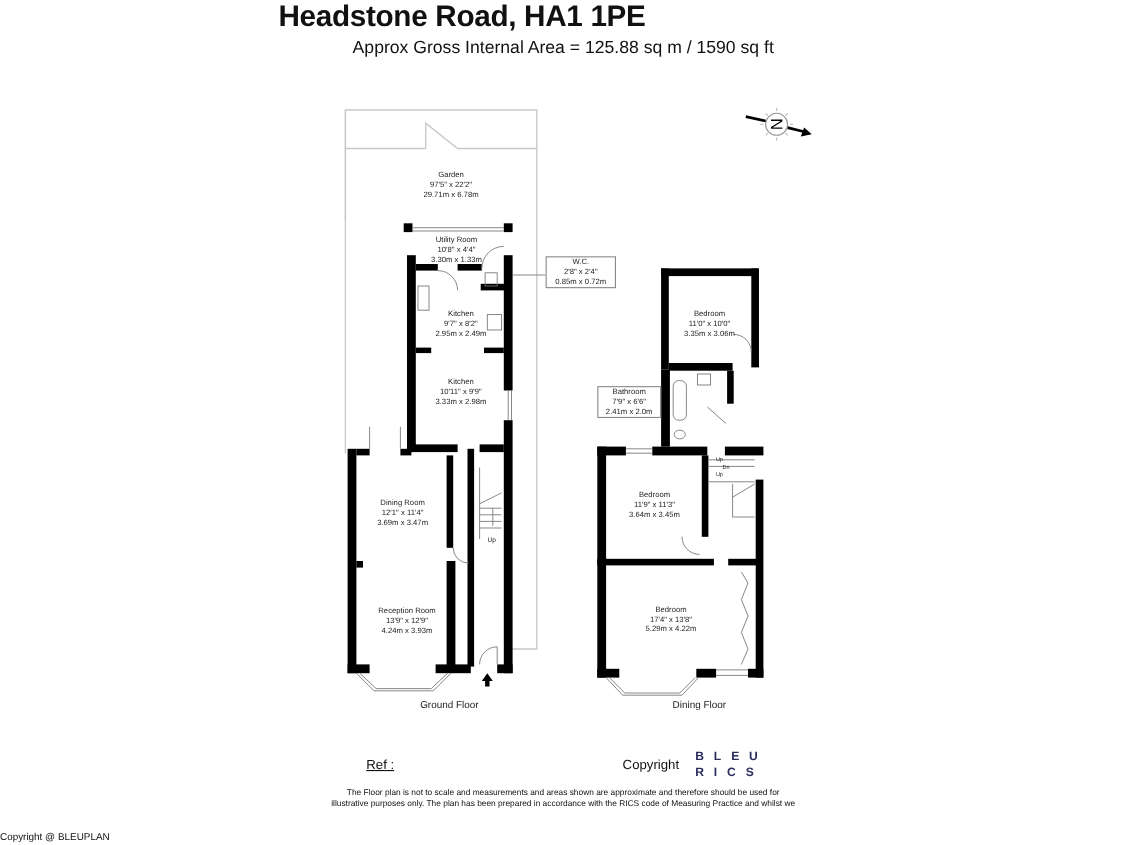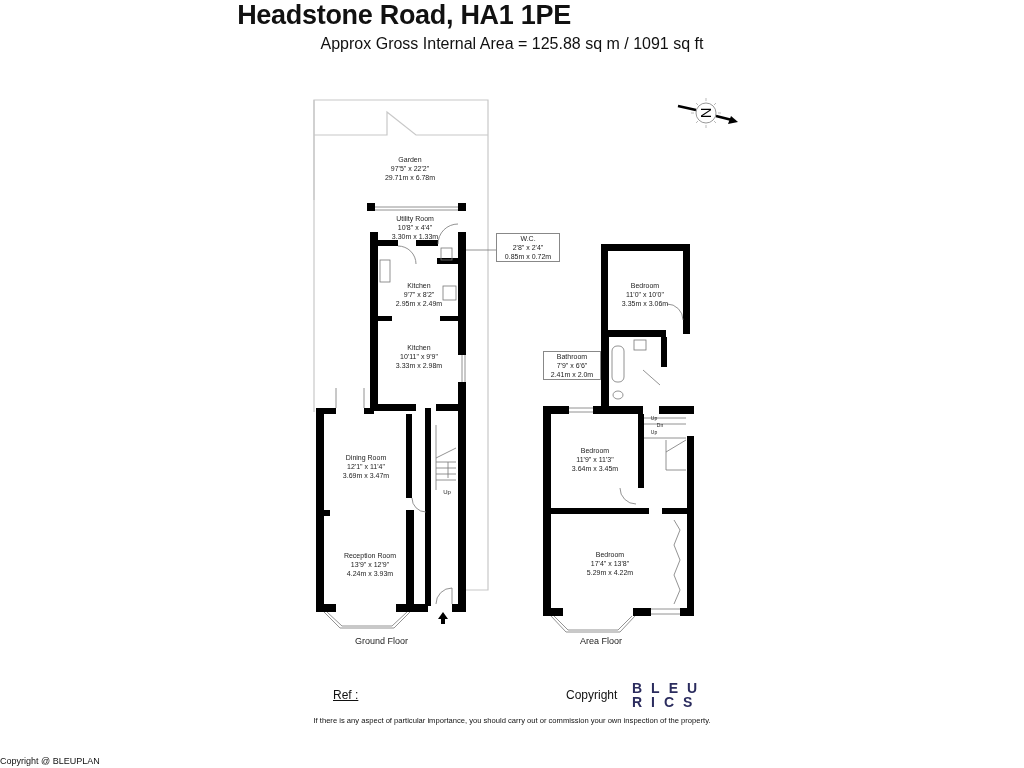--- a/index.html
+++ b/index.html
@@ -1,33 +1,33 @@
 <!DOCTYPE html>
 <html><head>
 <meta charset="utf-8">
 <style>
   html,body{margin:0;padding:0;background:#fff;}
   body{width:1024px;height:768px;position:relative;overflow:hidden;font-family:"Liberation Sans",sans-serif;color:#111;}
-  .title{position:absolute;left:0;width:808px;top:0;text-align:center;font-weight:bold;font-size:27px;letter-spacing:-0.3px;}
+  .title{position:absolute;left:0;width:808px;top:0;text-align:center;font-weight:bold;font-size:27px;letter-spacing:-0.3px;padding-left:16px;}
   .subtitle{position:absolute;left:0;width:1024px;top:35px;text-align:center;font-size:16px;}
   svg.plan{position:absolute;left:0;top:0;}
   .lbl{position:absolute;text-align:center;font-size:7px;line-height:9px;color:#222;}
-  .floor-lbl{position:absolute;font-size:9px;text-align:left;color:#222;}
+  .floor-lbl{position:absolute;font-size:9px;text-align:right;color:#222;}
   .ref{position:absolute;left:333px;top:688px;font-size:12px;text-decoration:underline;}
   .copy{position:absolute;left:566px;top:688px;font-size:12px;text-align:right;}
-  .brand{position:absolute;left:632px;top:681px;font-weight:bold;color:#2b2c5e;font-size:14px;letter-spacing:9px;line-height:14px;}
+  .brand{position:absolute;left:632px;top:681px;font-weight:bold;color:#2b2c5e;font-size:11px;letter-spacing:9px;line-height:14px;}
   .disclaimer{position:absolute;left:0;width:1024px;top:716px;text-align:center;font-size:7.6px;line-height:9.6px;color:#111;}
   .footer-copy{position:absolute;left:0;width:1024px;top:756px;font-size:9px;}
   .box{position:absolute;border:1px solid #888;background:#fff;}
 </style>
 </head>
 <body>
 
 <div class="title">Headstone Road, HA1 1PE</div>
-<div class="subtitle">Approx Gross Internal Area = 125.88 sq m / 1091 sq ft</div>
+<div class="subtitle">Approx Gross Internal Area = 125.88 sq m / 1590 sq ft</div>
 
 <svg class="plan" width="1024" height="768" viewBox="0 0 1024 768">
 
   <g stroke="#c8c8c8" stroke-width="1.2" fill="none">
     <polyline points="314,200 314,100 488,100 488,590 462,590"></polyline>
     <polyline points="314,100 314,412"></polyline>
     <polyline points="314,135 387,135 387,112 416,135 488,135"></polyline>
   </g>
 
   <g fill="#000">
@@ -203,24 +203,25 @@
 <div class="lbl" style="left:570px;top:550px;width:80px;">
   <div>Bedroom</div>
   <div>17'4" x 13'8"</div>
   <div>5.29m x 4.22m</div>
 </div>
 <div class="lbl" style="left:647px;top:414px;width:14px;font-size:5px;">Up</div>
 <div class="lbl" style="left:653px;top:421px;width:14px;font-size:5px;">Dn</div>
 <div class="lbl" style="left:647px;top:428px;width:14px;font-size:5px;">Up</div>
 
 <div class="floor-lbl" style="left:355px;top:636px;width:80px;">Ground Floor</div>
-<div class="floor-lbl" style="left:580px;top:636px;width:80px;">Area Floor</div>
+<div class="floor-lbl" style="left:580px;top:636px;width:80px;">Dining Floor</div>
 
 <div class="ref">Ref  :</div>
 <div class="copy">Copyright</div>
 <div class="brand">
   <div>BLEU</div>
   <div>RICS</div>
 </div>
 <div class="disclaimer">
-  <div>If there is any aspect of particular importance, you should carry out or commission your own inspection of the property.</div>
+  <div>The Floor plan is not to scale and measurements and areas shown are approximate and therefore should be used for</div>
+  <div>illustrative purposes only. The plan has been prepared in accordance with the RICS code of Measuring Practice and whilst we</div>
 </div>
 <div class="footer-copy">Copyright @ BLEUPLAN</div>
 
 </body></html>

